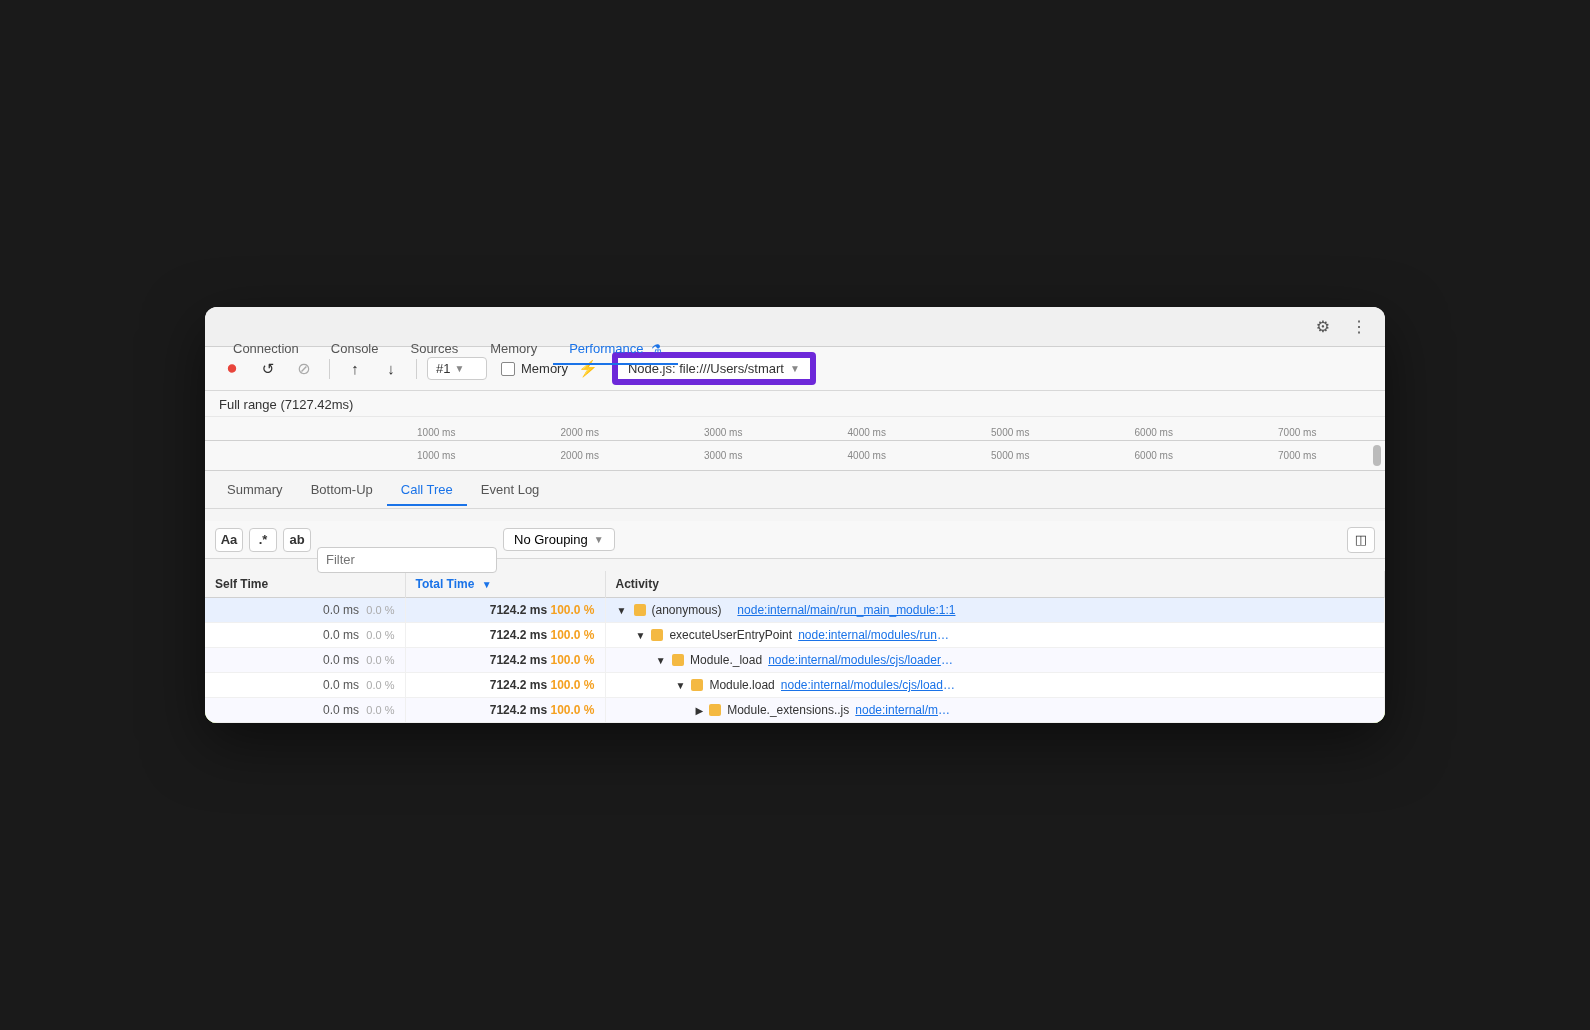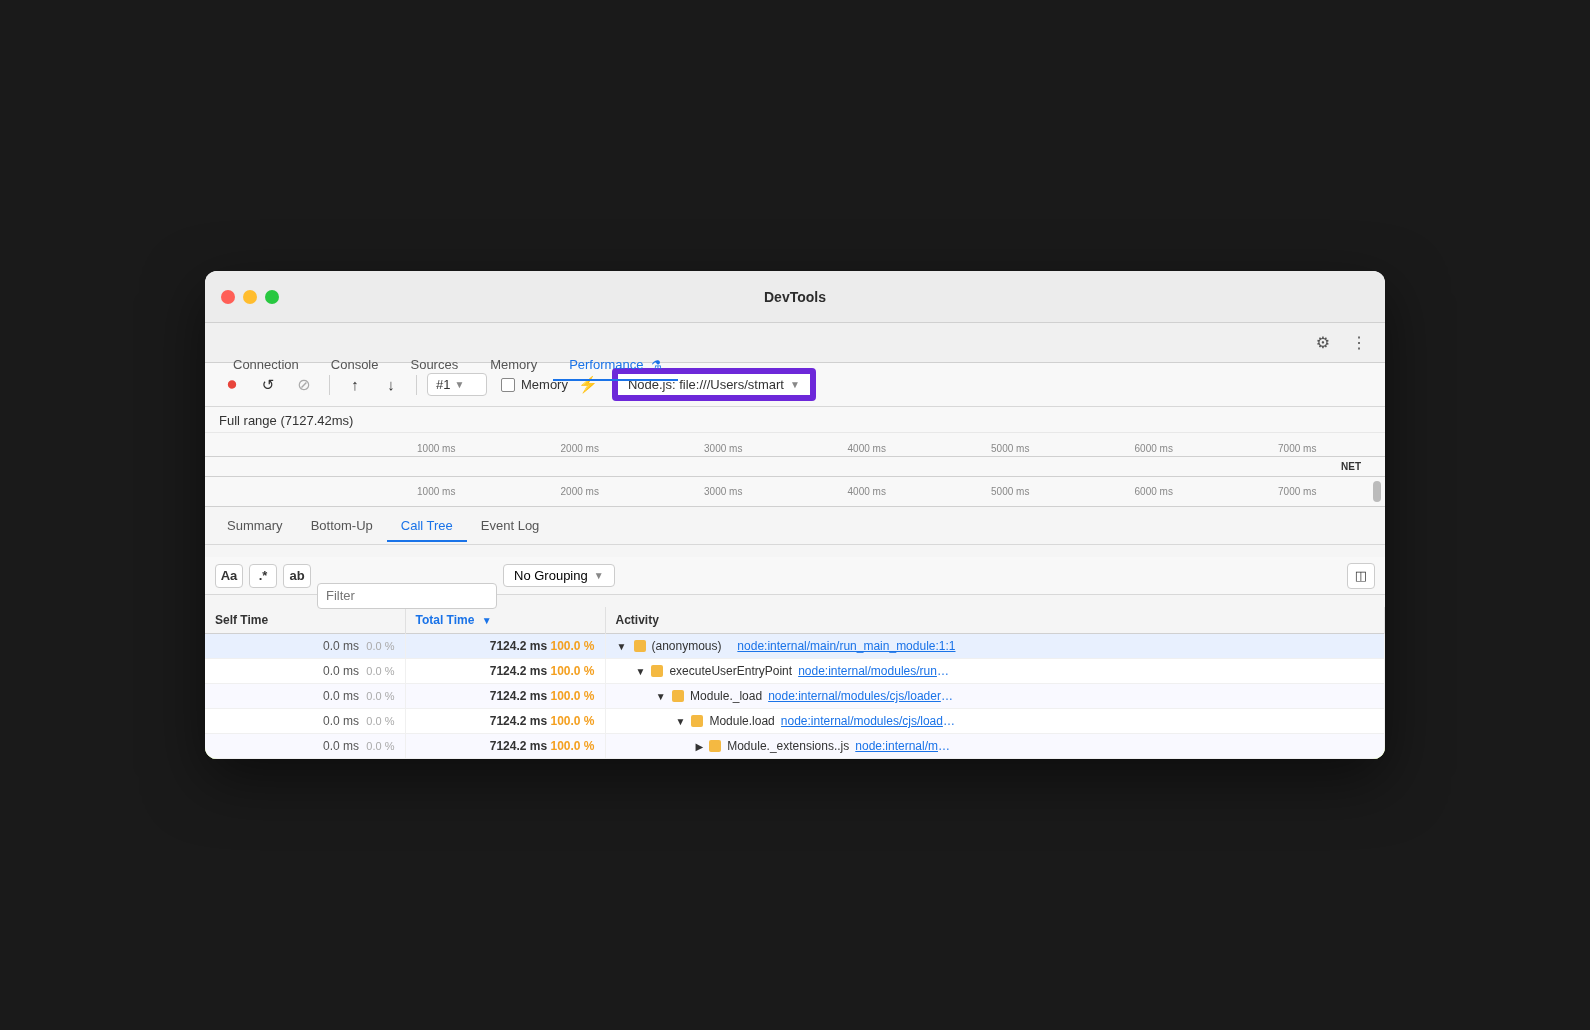--- a/index.html
+++ b/index.html
@@ -508,28 +508,20 @@
       color: #aaa;
       font-size: 11px;
       margin-left: 4px;
     }
   </style>
 </head>
 <body>
 
 <div class="window">
 
-  <div class="title-bar">
-    <div class="traffic-lights">
-      <div class="traffic-light tl-close"></div>
-      <div class="traffic-light tl-minimize"></div>
-      <div class="traffic-light tl-maximize"></div>
-    </div>
-    <span class="title-bar-title">DevTools</span>
-  </div>
 
   <div class="nav-bar">
     <div class="nav-tabs">
       <div class="nav-tab">
         <span>Connection</span>
       </div>
       <div class="nav-tab">
         <span>Console</span>
       </div>
       <div class="nav-tab">
@@ -587,25 +579,20 @@
       <div class="ruler-mark">2000 ms</div>
       <div class="ruler-mark">3000 ms</div>
       <div class="ruler-mark">4000 ms</div>
       <div class="ruler-mark">5000 ms</div>
       <div class="ruler-mark">6000 ms</div>
       <div class="ruler-mark">7000 ms</div>
     </div>
   </div>
 
 
-  <div class="net-bar-container">
-    <div class="net-bar">
-      <span class="net-label">NET</span>
-    </div>
-  </div>
 
   <div class="timeline-ruler-bottom">
     <div class="ruler-bottom-marks">
       <div class="ruler-bottom-mark" style="visibility:hidden;">0</div>
       <div class="ruler-bottom-mark">1000 ms</div>
       <div class="ruler-bottom-mark">2000 ms</div>
       <div class="ruler-bottom-mark">3000 ms</div>
       <div class="ruler-bottom-mark">4000 ms</div>
       <div class="ruler-bottom-mark">5000 ms</div>
       <div class="ruler-bottom-mark">6000 ms</div>

